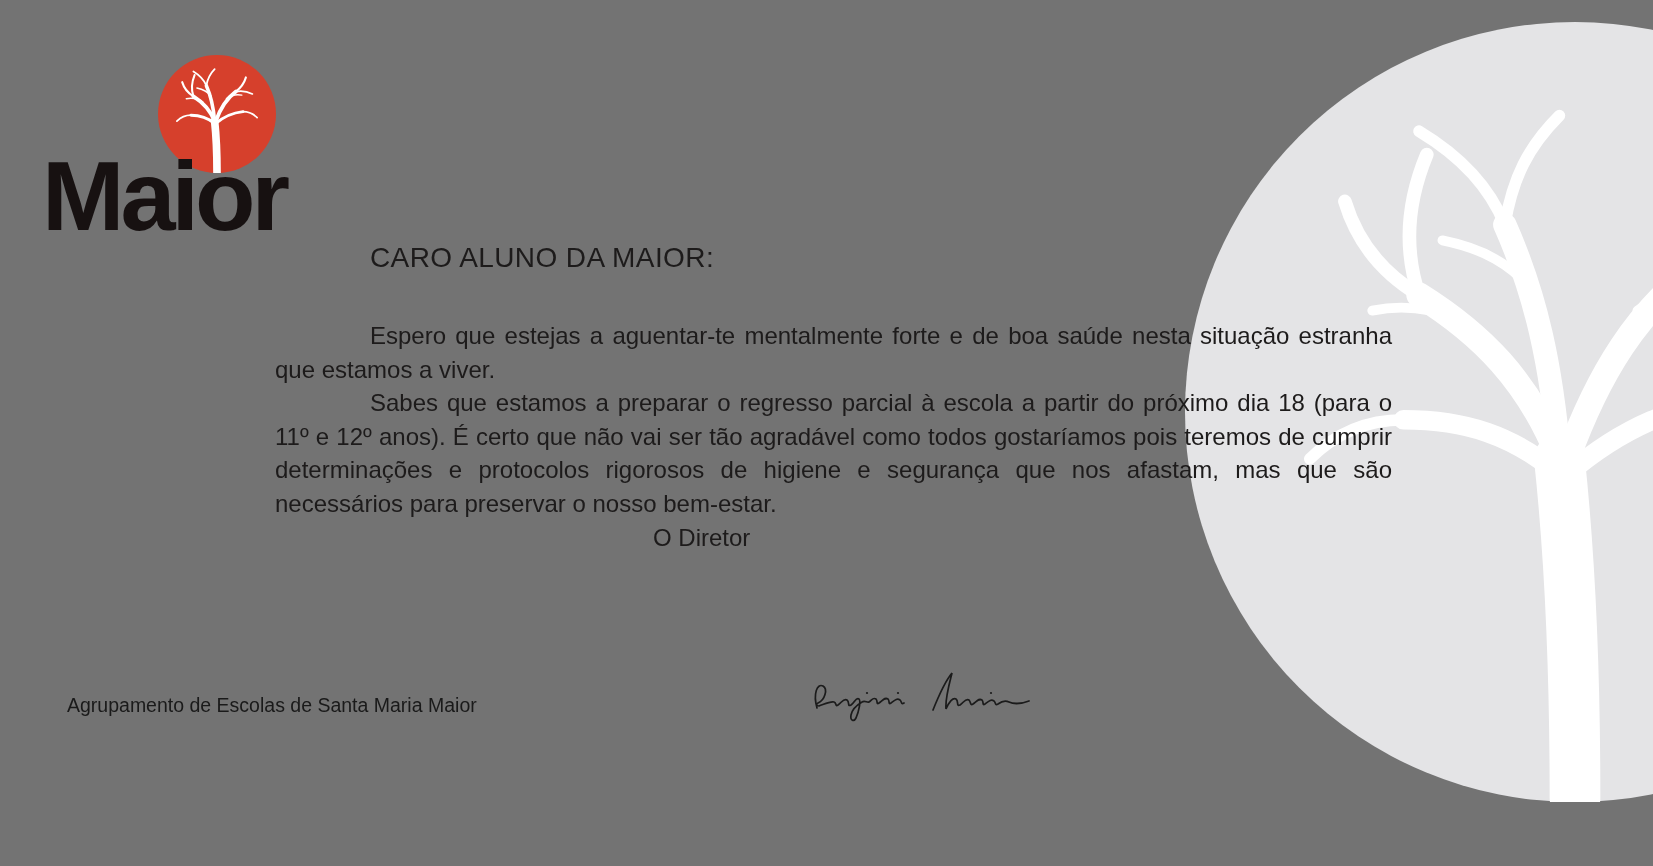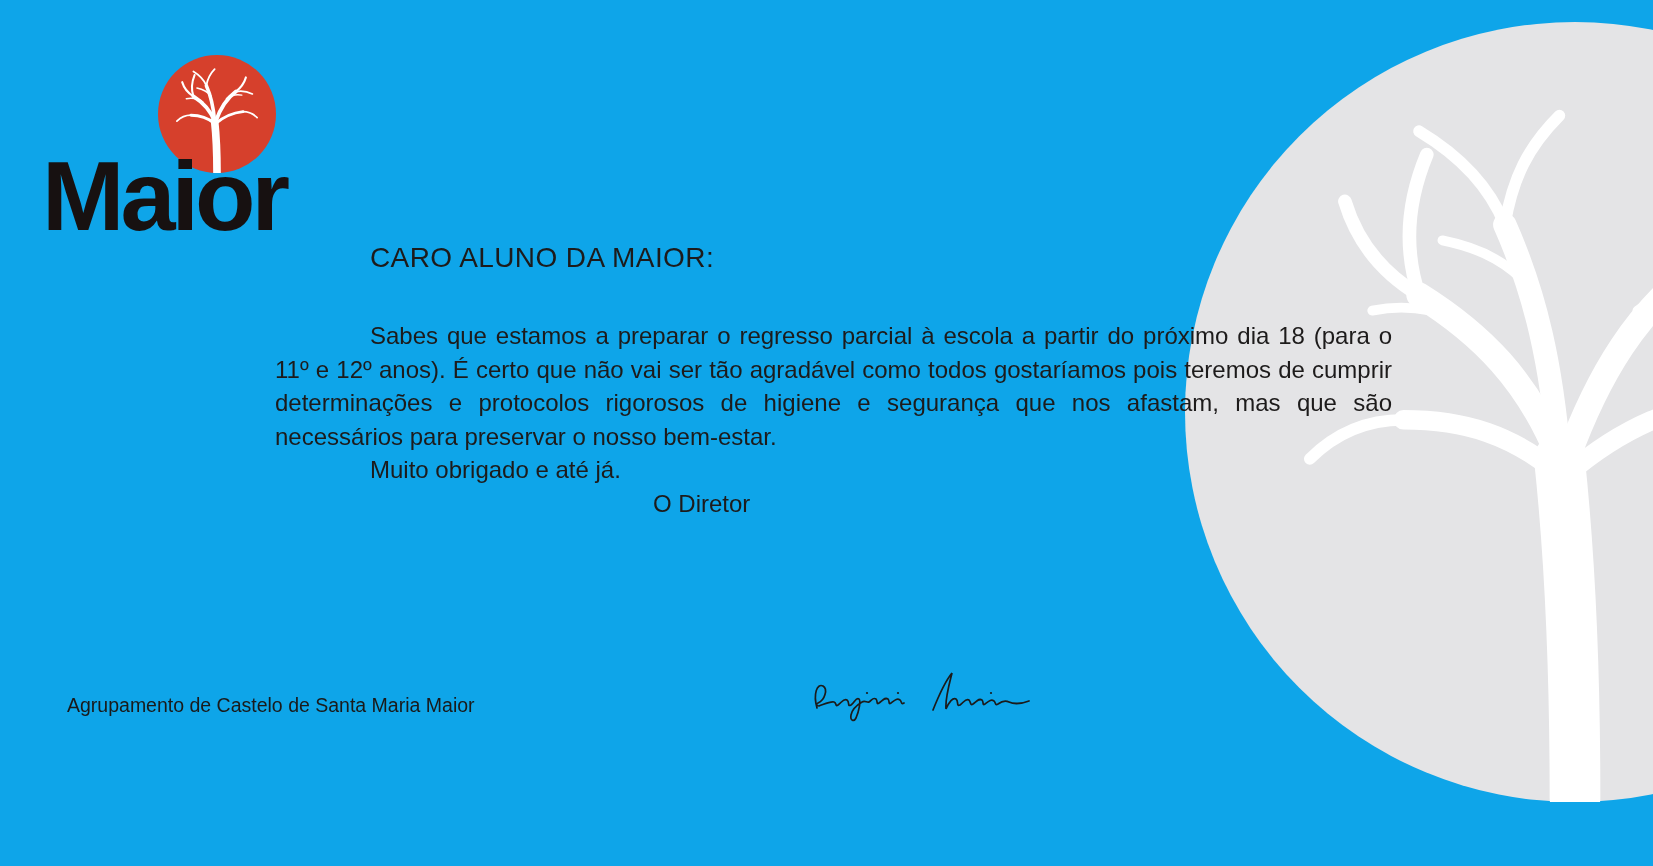--- a/index.html
+++ b/index.html
@@ -5,21 +5,21 @@
   :root{
     --logo-red:#d6402c;
     --watermark-gray:#e4e4e6;
     --ink:#1d1b1b;
   }
   *{margin:0;padding:0;box-sizing:border-box;}
   html,body{background:#fff;}
   .page{
     position:relative;
     width:1653px;height:866px;
-    background:#0ea5e9;
+    background:#737373;
     overflow:hidden;
     font-family:"Liberation Sans",sans-serif;
     color:var(--ink);
   }
   
   .watermark{
     position:absolute;
     left:1185px;top:22px;
     width:780px;height:780px;
     color:var(--watermark-gray);
@@ -115,32 +115,32 @@
 
   <header class="logo">
     <svg class="logo-tree" viewBox="0 0 200 200">
       <use href="#tree-circle"></use>
     </svg>
     <div class="wordmark">Maior</div>
   </header>
 
   <main class="letter">
     <p class="salutation">CARO ALUNO DA MAIOR:</p>
+    <p class="para">Espero que estejas a aguentar-te mentalmente forte e de boa saúde nesta situação estranha que estamos a viver.</p>
     <p class="para">Sabes que estamos a preparar o regresso parcial à escola a partir do próximo dia 18 (para o 11º e 12º anos). É certo que não vai ser tão agradável como todos gostaríamos pois teremos de cumprir determinações e protocolos rigorosos de higiene e segurança que nos afastam, mas que são necessários para preservar o nosso bem-estar.</p>
-    <p class="closing-line">Muito obrigado e até já.</p>
     <p class="signoff">O Diretor</p>
   </main>
 
   <svg class="signature" viewBox="0 0 245 58" role="img" aria-label="Benjamim Moreira">
     <g stroke="#1b1b1b" stroke-width="1.7" fill="none" stroke-linecap="round">
       <path d="M12 38 C8 24 12 13 18 16 C23 19 20 30 13 33 C11 34 11 36 14 36 C22 33 26 31 29 32 C32 33 30 37 33 35 C37 32 39 28 42 30 C45 32 42 37 46 35 C50 32 51 27 54 29 C56 31 54 41 51 48 C49 52 45 51 46 45 C47 40 52 35 57 32 C60 30 62 33 64 32 C67 30 68 27 71 29 C73 31 71 35 74 33 C78 30 80 27 83 29 C85 31 83 35 86 33 C90 30 92 28 95 30 C97 32 96 35 99 33"></path>
       <path d="M128 40 C134 25 142 9 147 3 C144 15 140 29 141 39 C144 32 148 27 151 29 C154 31 151 37 155 35 C159 32 161 28 164 30 C166 32 165 36 168 34 C172 31 174 28 177 30 C179 32 177 36 180 34 C184 31 186 29 189 31 C191 33 190 36 193 34 C197 31 200 30 204 32 C208 34 216 34 224 31"></path>
       <circle cx="62" cy="23" r="1.1" fill="#1b1b1b" stroke="none"></circle>
       <circle cx="93" cy="23" r="1.1" fill="#1b1b1b" stroke="none"></circle>
       <circle cx="186" cy="23" r="1.1" fill="#1b1b1b" stroke="none"></circle>
     </g>
   </svg>
 
   <footer class="footer">
-    <div>Agrupamento de Castelo de Santa Maria Maior</div>
+    <div>Agrupamento de Escolas de Santa Maria Maior</div>
   </footer>
 
 </div>
 
 </body></html>

